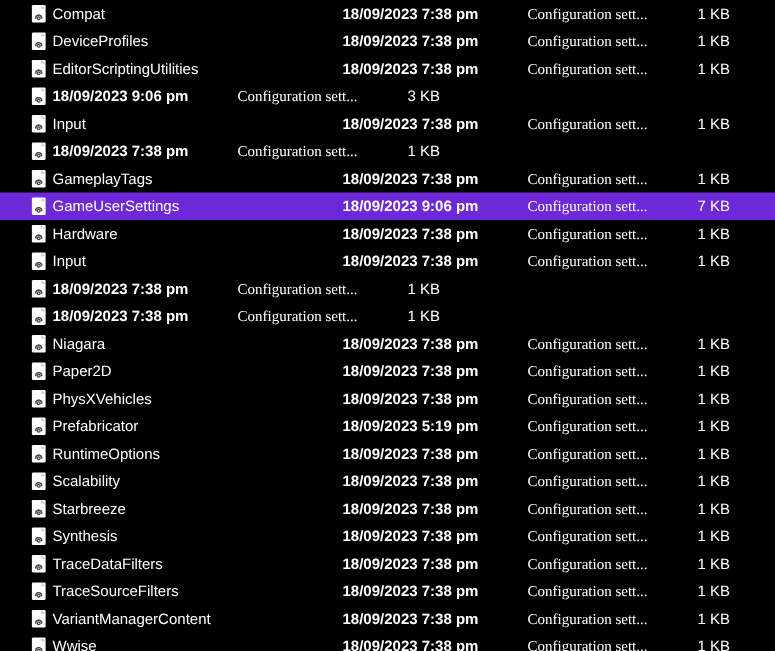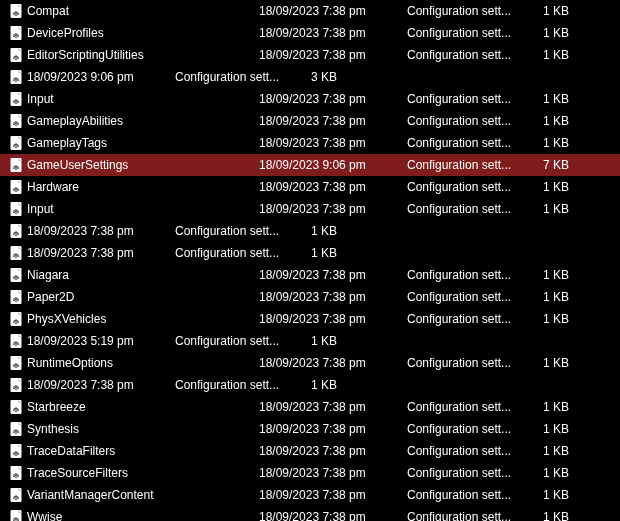--- a/index.html
+++ b/index.html
@@ -16,52 +16,54 @@
       height: 521px;
       overflow: hidden;
     }
     .file-list {
       width: 100%;
     }
     .file-row {
       display: flex;
       align-items: center;
       height: 22px;
-      padding-left: 5px;
+      padding-left: 20px;
       cursor: default;
     }
     .file-row.selected {
-      background: #7f1d1d;
+      background: #6d28d9;
     }
     .icon-cell {
       width: 22px;
       display: flex;
       align-items: center;
       justify-content: center;
       flex-shrink: 0;
     }
     .name-cell {
       width: 232px;
       white-space: nowrap;
       overflow: hidden;
       text-overflow: ellipsis;
       padding-right: 8px;
     }
     .date-cell {
       width: 148px;
       white-space: nowrap;
       overflow: hidden;
       padding-right: 8px;
+      font-weight: bold;
     }
     .type-cell {
       width: 136px;
       white-space: nowrap;
       overflow: hidden;
       text-overflow: ellipsis;
       padding-right: 8px;
+      font-family: Liberation Serif, serif;
     }
     .size-cell {
       width: 60px;
       text-align: left;
       white-space: nowrap;
       padding-right: 12px;
     }
     .file-icon {
       width: 16px;
       height: 16px;
@@ -172,21 +174,20 @@
     <path d="M10 1 L10 4 L13.5 4 Z" fill="#d0d0d0"></path>
     <path d="M5.5 11.5 a2.5 2.5 0 1 1 5 0" fill="none" stroke="#444" stroke-width="1"></path>
     <circle cx="8" cy="11.5" r="1.1" fill="none" stroke="#444" stroke-width="1"></circle>
     <line x1="8" y1="8.5" x2="8" y2="9.6" stroke="#444" stroke-width="1"></line>
     <line x1="5.3" y1="11.5" x2="6.3" y2="11.5" stroke="#444" stroke-width="1"></line>
     <line x1="9.7" y1="11.5" x2="10.7" y2="11.5" stroke="#444" stroke-width="1"></line>
     <line x1="6" y1="9.5" x2="6.7" y2="10.2" stroke="#444" stroke-width="1"></line>
     <line x1="10" y1="9.5" x2="9.3" y2="10.2" stroke="#444" stroke-width="1"></line>
   </svg>
       </div>
-      <div class="name-cell">GameplayAbilities</div>
       <div class="date-cell">18/09/2023 7:38 pm</div>
       <div class="type-cell">Configuration sett...</div>
       <div class="size-cell">1 KB</div>
     </div>
     <div class="file-row">
       <div class="icon-cell">
         <svg class="file-icon" viewBox="0 0 16 16">
     <rect x="2.5" y="1" width="11" height="14" rx="1" fill="#ffffff"></rect>
     <path d="M10 1 L10 4 L13.5 4 Z" fill="#d0d0d0"></path>
     <path d="M5.5 11.5 a2.5 2.5 0 1 1 5 0" fill="none" stroke="#444" stroke-width="1"></path>
@@ -360,20 +361,21 @@
     <path d="M10 1 L10 4 L13.5 4 Z" fill="#d0d0d0"></path>
     <path d="M5.5 11.5 a2.5 2.5 0 1 1 5 0" fill="none" stroke="#444" stroke-width="1"></path>
     <circle cx="8" cy="11.5" r="1.1" fill="none" stroke="#444" stroke-width="1"></circle>
     <line x1="8" y1="8.5" x2="8" y2="9.6" stroke="#444" stroke-width="1"></line>
     <line x1="5.3" y1="11.5" x2="6.3" y2="11.5" stroke="#444" stroke-width="1"></line>
     <line x1="9.7" y1="11.5" x2="10.7" y2="11.5" stroke="#444" stroke-width="1"></line>
     <line x1="6" y1="9.5" x2="6.7" y2="10.2" stroke="#444" stroke-width="1"></line>
     <line x1="10" y1="9.5" x2="9.3" y2="10.2" stroke="#444" stroke-width="1"></line>
   </svg>
       </div>
+      <div class="name-cell">Prefabricator</div>
       <div class="date-cell">18/09/2023 5:19 pm</div>
       <div class="type-cell">Configuration sett...</div>
       <div class="size-cell">1 KB</div>
     </div>
     <div class="file-row">
       <div class="icon-cell">
         <svg class="file-icon" viewBox="0 0 16 16">
     <rect x="2.5" y="1" width="11" height="14" rx="1" fill="#ffffff"></rect>
     <path d="M10 1 L10 4 L13.5 4 Z" fill="#d0d0d0"></path>
     <path d="M5.5 11.5 a2.5 2.5 0 1 1 5 0" fill="none" stroke="#444" stroke-width="1"></path>
@@ -397,20 +399,21 @@
     <path d="M10 1 L10 4 L13.5 4 Z" fill="#d0d0d0"></path>
     <path d="M5.5 11.5 a2.5 2.5 0 1 1 5 0" fill="none" stroke="#444" stroke-width="1"></path>
     <circle cx="8" cy="11.5" r="1.1" fill="none" stroke="#444" stroke-width="1"></circle>
     <line x1="8" y1="8.5" x2="8" y2="9.6" stroke="#444" stroke-width="1"></line>
     <line x1="5.3" y1="11.5" x2="6.3" y2="11.5" stroke="#444" stroke-width="1"></line>
     <line x1="9.7" y1="11.5" x2="10.7" y2="11.5" stroke="#444" stroke-width="1"></line>
     <line x1="6" y1="9.5" x2="6.7" y2="10.2" stroke="#444" stroke-width="1"></line>
     <line x1="10" y1="9.5" x2="9.3" y2="10.2" stroke="#444" stroke-width="1"></line>
   </svg>
       </div>
+      <div class="name-cell">Scalability</div>
       <div class="date-cell">18/09/2023 7:38 pm</div>
       <div class="type-cell">Configuration sett...</div>
       <div class="size-cell">1 KB</div>
     </div>
     <div class="file-row">
       <div class="icon-cell">
         <svg class="file-icon" viewBox="0 0 16 16">
     <rect x="2.5" y="1" width="11" height="14" rx="1" fill="#ffffff"></rect>
     <path d="M10 1 L10 4 L13.5 4 Z" fill="#d0d0d0"></path>
     <path d="M5.5 11.5 a2.5 2.5 0 1 1 5 0" fill="none" stroke="#444" stroke-width="1"></path>

